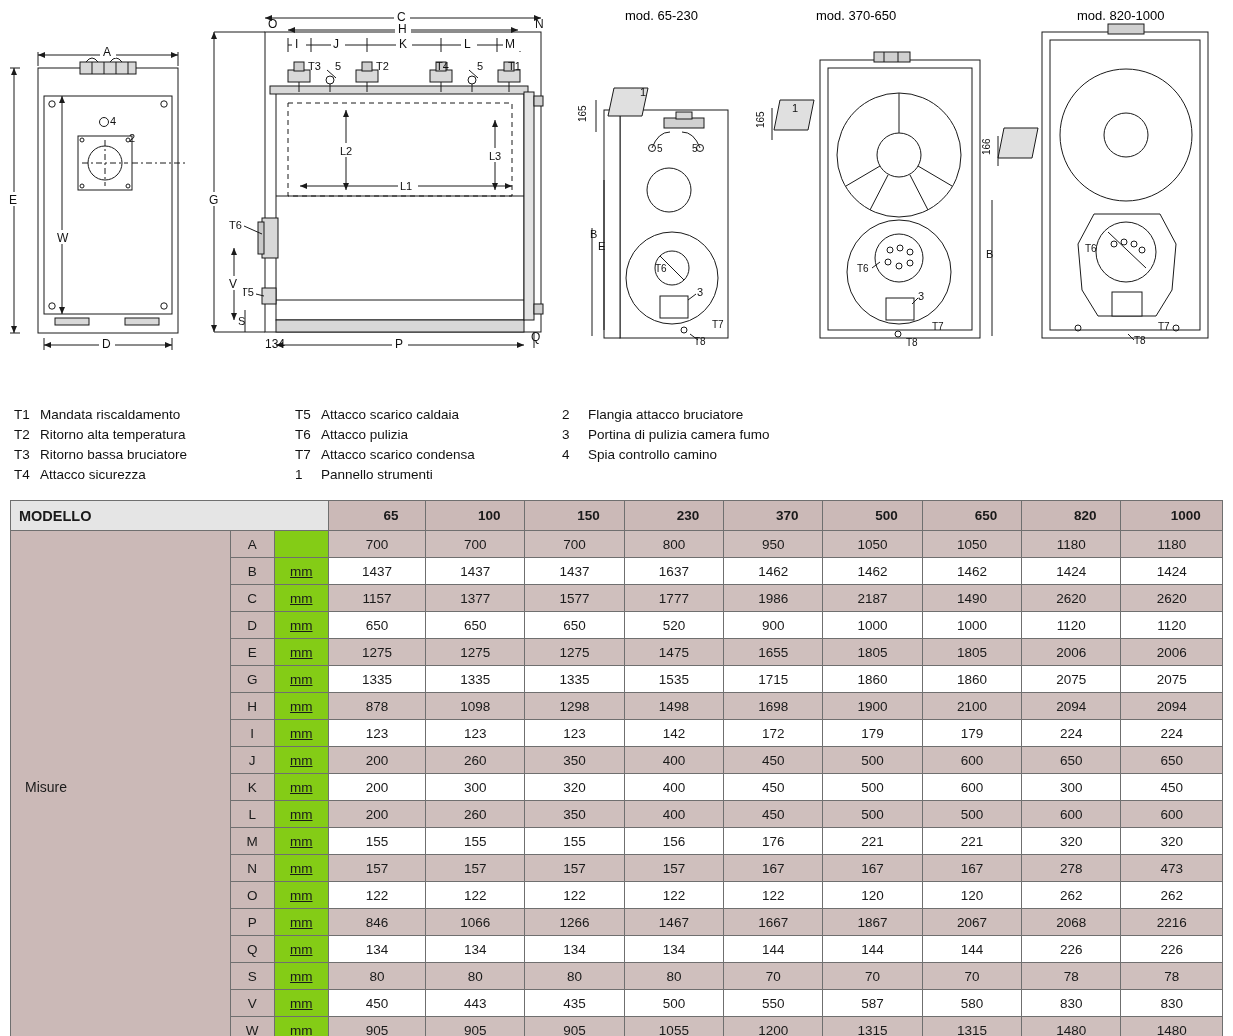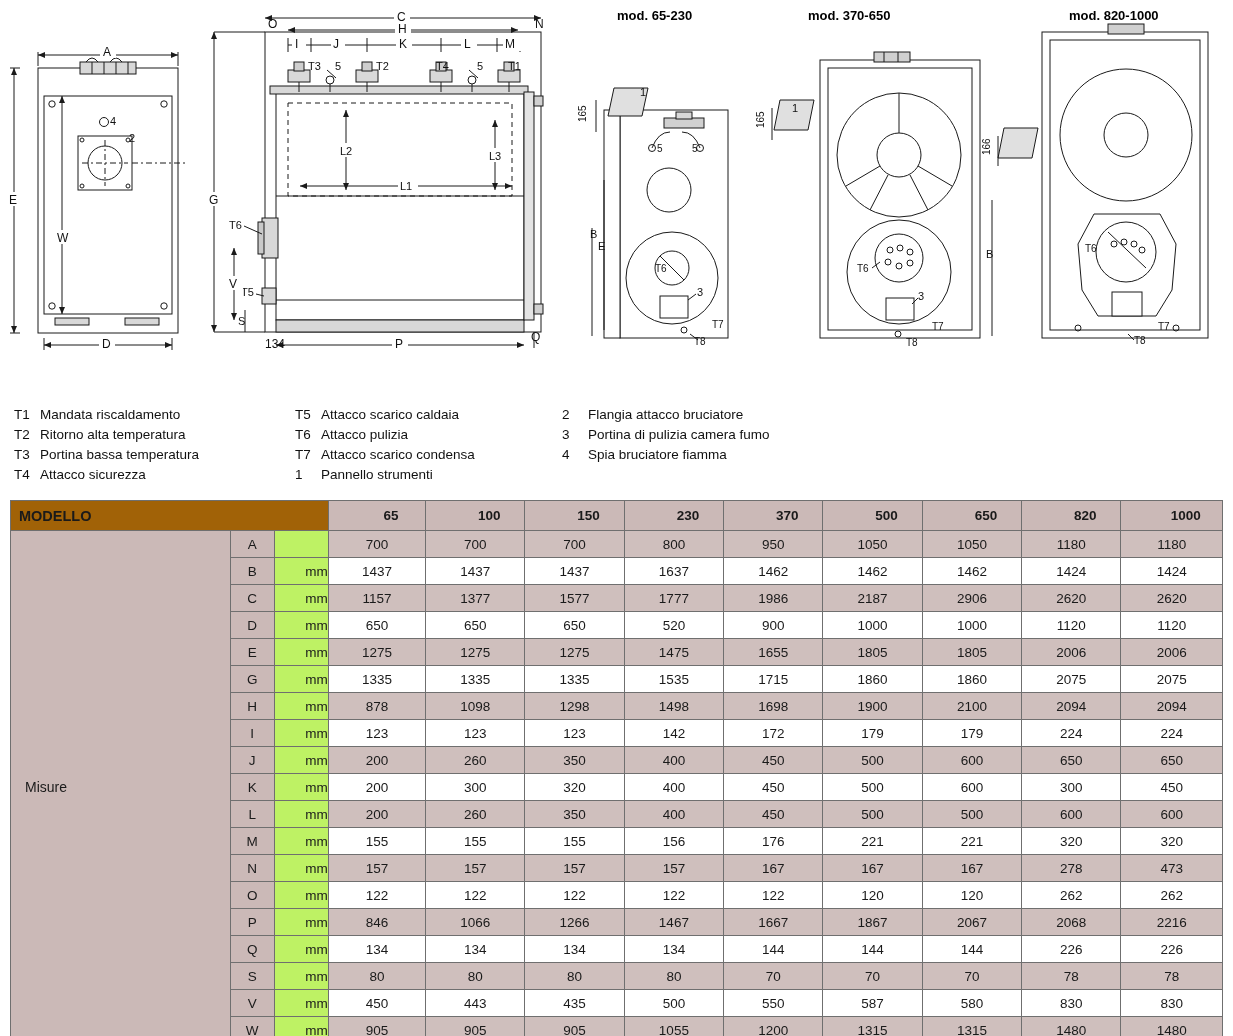--- a/index.html
+++ b/index.html
@@ -9,22 +9,23 @@
     font-family:"Liberation Sans",sans-serif;
     color:#1a1a1a;
     overflow:hidden;
     position:relative;
   }
   .page{position:relative;width:1233px;height:1036px;}
 
   
   .drawings{position:relative;height:385px;width:1233px;}
   .mod-title{
-    position:absolute;font-size:13px;font-weight:bold;color:#000;
+    position:absolute;font-size:13px;font-weight:normal;color:#000;
     white-space:nowrap;
+    margin-left:8px;
   }
   svg{display:block;}
 
   
   .legend{
     position:absolute;left:14px;top:405px;width:1200px;
     font-size:13.5px;line-height:20px;color:#111;
   }
   .legend-col{position:absolute;top:0;}
   .legend-col.c1{left:0;width:260px;}
@@ -32,28 +33,28 @@
   .legend-col.c3{left:548px;width:380px;}
   .legend-row{display:flex;white-space:nowrap;}
   .legend-key{display:inline-block;width:26px;flex:0 0 26px;}
   .legend-val{display:inline-block;}
 
   
   .tbl-wrap{position:absolute;left:10px;top:500px;width:1213px;}
   table{border-collapse:collapse;width:1213px;font-size:13.5px;}
   td,th{border:1px solid #6f6f6f;padding:0;}
   .hdr td{
-    background:#a16207;font-weight:bold;text-align:center;height:29px;
+    background:#e5e5e5;font-weight:bold;text-align:center;height:29px;
   }
   .hdr td.modello{text-align:left;padding-left:8px;font-size:14.5px;}
   td.lbl{
     background:#cbb9b7;width:55px;text-align:center;height:26px;
   }
   td.unit{
-    background:#bef264;width:65px;text-align:right;
+    background:#84cc16;width:65px;text-align:center;text-decoration:underline;
   }
   td.val{
     text-align:center;width:89px;
   }
   td.misure{
     background:#cbb9b7;width:268px;vertical-align:middle;
     text-align:left;padding-left:14px;font-size:14px;
   }
   tr.shade td.val{background:#cfbfbd;}
   tr.plain td.val{background:#ffffff;}
@@ -370,21 +371,21 @@
       <div class="legend-row">
         <span class="legend-key">T1</span>
         <span class="legend-val">Mandata riscaldamento</span>
       </div>
       <div class="legend-row">
         <span class="legend-key">T2</span>
         <span class="legend-val">Ritorno alta temperatura</span>
       </div>
       <div class="legend-row">
         <span class="legend-key">T3</span>
-        <span class="legend-val">Portina bassa temperatura</span>
+        <span class="legend-val">Ritorno bassa bruciatore</span>
       </div>
       <div class="legend-row">
         <span class="legend-key">T4</span>
         <span class="legend-val">Attacco sicurezza</span>
       </div>
     </div>
 
     <div class="legend-col c2">
       <div class="legend-row">
         <span class="legend-key">T5</span>
@@ -408,21 +409,21 @@
       <div class="legend-row">
         <span class="legend-key">2</span>
         <span class="legend-val">Flangia attacco bruciatore</span>
       </div>
       <div class="legend-row">
         <span class="legend-key">3</span>
         <span class="legend-val">Portina di pulizia camera fumo</span>
       </div>
       <div class="legend-row">
         <span class="legend-key">4</span>
-        <span class="legend-val">Spia bruciatore fiamma</span>
+        <span class="legend-val">Spia controllo camino</span>
       </div>
     </div>
   </div>
 
   <div class="tbl-wrap">
     <table>
       <tbody id="tbody">
           <tr class="hdr">
             <td class="modello" colspan="3">MODELLO</td>
             <td class="val">65</td>
@@ -464,21 +465,21 @@
           </tr>
           <tr class="shade">
             <td class="lbl">C</td>
             <td class="unit">mm</td>
             <td class="val">1157</td>
             <td class="val">1377</td>
             <td class="val">1577</td>
             <td class="val">1777</td>
             <td class="val">1986</td>
             <td class="val">2187</td>
-            <td class="val">2906</td>
+            <td class="val">1490</td>
             <td class="val">2620</td>
             <td class="val">2620</td>
           </tr>
           <tr class="plain">
             <td class="lbl">D</td>
             <td class="unit">mm</td>
             <td class="val">650</td>
             <td class="val">650</td>
             <td class="val">650</td>
             <td class="val">520</td>

